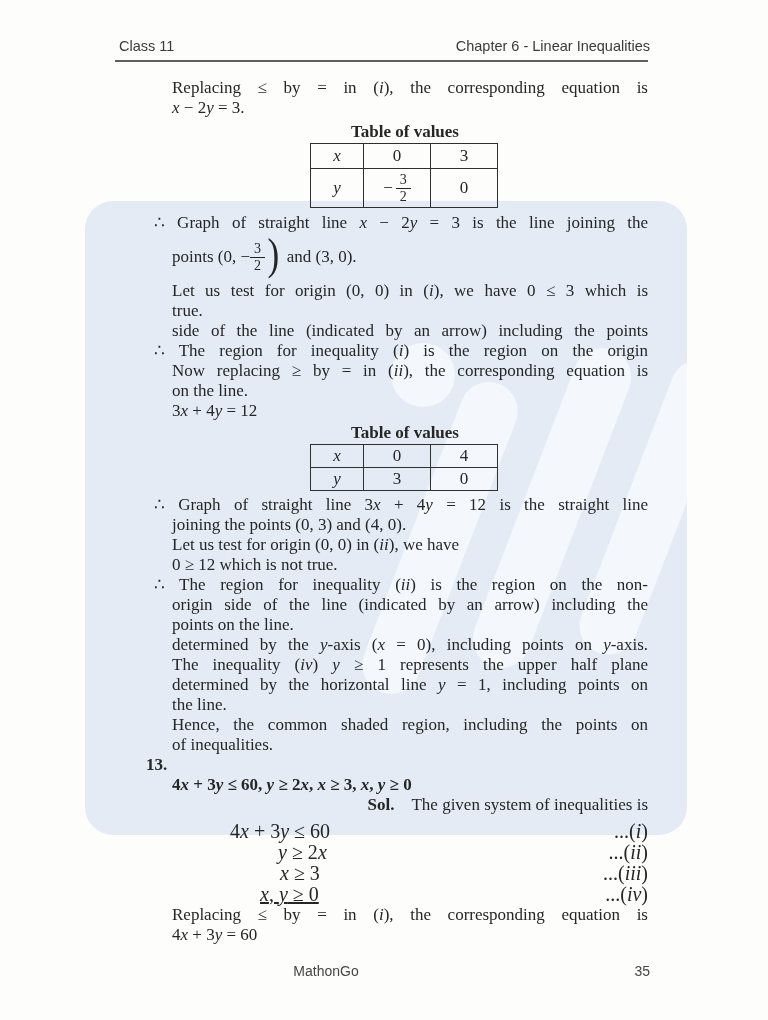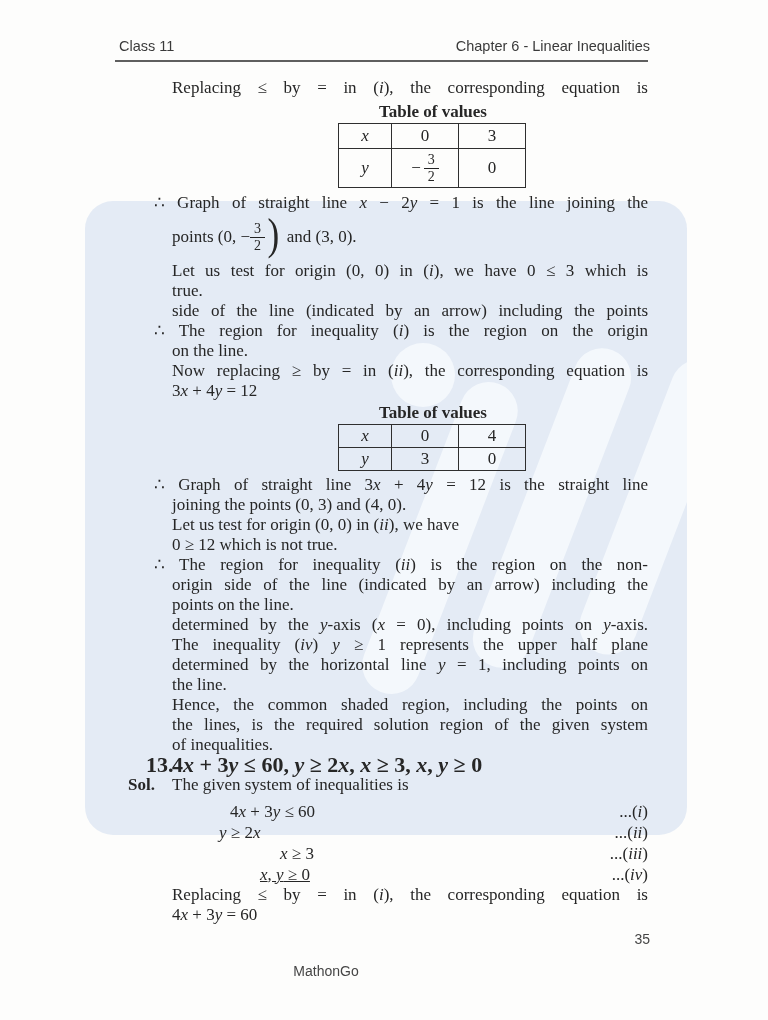--- a/index.html
+++ b/index.html
@@ -23,78 +23,79 @@
   .wm-s2{left:438px;top:138px;width:58px;height:338px;}
   .wm-s3{left:540px;top:150px;width:58px;height:312px;}
   .wm-dot{position:absolute;left:306px;top:142px;width:64px;height:64px;border-radius:50%;background:#f4f8fc;}
   
   .content{position:absolute;left:172px;top:78px;width:476px;z-index:1;}
   .bodyline{font-size:17px;line-height:20px;white-space:nowrap;}
   .bodyline.j{white-space:normal;text-align:justify;text-align-last:justify;}
   .bodyline.hang{margin-left:-18px;}
   .sg-i{font-style:italic;}
   
-  .tablewrap{width:190px;margin-left:118px;text-align:center;padding-left:48px;}
+  .tablewrap{width:190px;margin-left:90px;text-align:center;padding-left:48px;}
   .tw1{margin-top:4px;}
   .tw2{margin-top:2px;}
   .tbl-title{font-size:17px;font-weight:bold;line-height:20px;}
   table.vals{border-collapse:collapse;margin-top:1px;width:188px;}
   table.vals td{border:1.4px solid #2f2f2f;text-align:center;font-size:17px;padding:0;}
   table.vals td.lbl{width:52px;font-style:italic;}
   table.vals td.c{width:66px;}
   .t1r1 td{height:24px;}
   .t1r2 td{height:38px;}
   .t2r td{height:22px;}
   
   .frac{display:inline-flex;flex-direction:column;align-items:center;
     font-size:14px;line-height:1.1;vertical-align:middle;}
   .frac .num{border-bottom:1.3px solid #222;padding:0 4px;}
   .cellfrac{display:inline-flex;align-items:center;gap:3px;}
   .fracline{height:48px;display:flex;align-items:center;font-size:17px;}
   .bigparen{font-size:44px;line-height:0.85;font-weight:400;transform:scaleX(0.8);
     display:inline-block;margin-left:1px;margin-top:-4px;}
   .fl-post{margin-left:6px;}
   
-  .qrow{display:flex;font-size:22px;line-height:20px;}
+  .qrow{display:flex;font-size:17px;line-height:20px;flex-direction:column;}
   .qnum{width:26px;margin-left:-26px;font-weight:bold;}
   .qstmt{font-weight:bold;}
-  .solrow{display:flex;font-size:17px;line-height:20px;}
+  .solrow{display:flex;font-size:17px;line-height:20px;justify-content:flex-end;}
   .sollbl{width:44px;margin-left:-44px;font-weight:bold;}
   
   .eqblock{margin-top:6px;}
-  .eqrow{position:relative;font-size:17px;line-height:21px;height:21px;}
+  .eqrow{position:relative;font-size:20px;line-height:21px;height:21px;}
   .eq-0 .eqtext{margin-left:58px;}
-  .eq-1 .eqtext{margin-left:47px;}
+  .eq-1 .eqtext{margin-left:106px;}
   .eq-2 .eqtext{margin-left:108px;margin-top:45px;}
   .eq-3 .eqtext{margin-left:88px;text-decoration:underline;}
   .eqlabel{position:absolute;right:0;top:0;}
   
   .ftr-brand{position:absolute;left:0;top:963px;width:652px;text-align:center;
     font-family:"Liberation Sans",sans-serif;font-size:14px;color:#454545;}
-  .ftr-page{position:absolute;right:118px;top:931px;
+  .ftr-page{position:absolute;right:118px;top:963px;
     font-family:"Liberation Sans",sans-serif;font-size:14px;color:#454545;} .mt3{margin-top:4px;} .mt5{margin-top:5px;}
 </style>
 </head>
 <body>
 
 <div class="hdr-left">Class 11</div>
 <div class="hdr-right">Chapter 6 - Linear Inequalities</div>
 <div class="hdr-rule"></div>
 
 <div class="wm-panel">
   <div class="wm-dot"></div>
   <div class="wm-stroke wm-s1"></div>
   <div class="wm-stroke wm-s2"></div>
   <div class="wm-stroke wm-s3"></div>
 </div>
 
 <div class="content">
 
   <div>
       <div class="bodyline j"><span>Replacing ≤ by = in (</span><span class="sg-i">i</span><span>), the corresponding equation is</span></div>
+      <div class="bodyline"><span class="sg-i">x</span><span> − 2</span><span class="sg-i">y</span><span> = 3.</span></div>
     </div>
 
   <div class="tablewrap tw1">
     <div class="tbl-title">Table of values</div>
     <table class="vals">
       <tbody>
           <tr class="t1r1">
         <td class="lbl">x</td>
         <td class="c">0</td>
         <td class="c">3</td>
@@ -110,40 +111,40 @@
             </span>
           </span>
         </td>
         <td class="c">0</td>
       </tr>
     </tbody>
       </table>
   </div>
 
   <div class="mt5">
-      <div class="bodyline j hang"><span>∴ Graph of straight line </span><span class="sg-i">x</span><span> − 2</span><span class="sg-i">y</span><span> = 1 is the line joining the</span></div>
+      <div class="bodyline j hang"><span>∴ Graph of straight line </span><span class="sg-i">x</span><span> − 2</span><span class="sg-i">y</span><span> = 3 is the line joining the</span></div>
     </div>
 
   <div class="fracline">
     <span>points (0, − </span>
     <span class="frac">
       <span class="num">3</span>
       <span class="den">2</span>
     </span>
     <span class="bigparen">)</span>
     <span class="fl-post"> and (3, 0).</span>
   </div>
 
   <div>
       <div class="bodyline j"><span>Let us test for origin (0, 0) in (</span><span class="sg-i">i</span><span>), we have 0 ≤ 3 which is</span></div>
       <div class="bodyline"><span>true.</span></div>
       <div class="bodyline j"><span>side of the line (indicated by an arrow) including the points</span></div>
       <div class="bodyline j hang"><span>∴ The region for inequality (</span><span class="sg-i">i</span><span>) is the region on the origin</span></div>
+      <div class="bodyline j"><span>Now replacing ≥ by = in (</span><span class="sg-i">ii</span><span>), the corresponding equation is</span></div>
       <div class="bodyline"><span>on the line.</span></div>
-      <div class="bodyline j"><span>Now replacing ≥ by = in (</span><span class="sg-i">ii</span><span>), the corresponding equation is</span></div>
       <div class="bodyline"><span>3</span><span class="sg-i">x</span><span> + 4</span><span class="sg-i">y</span><span> = 12</span></div>
     </div>
 
   <div class="tablewrap tw2">
     <div class="tbl-title">Table of values</div>
     <table class="vals">
       <tbody>
           <tr class="t2r">
         <td class="lbl">x</td>
         <td class="c">0</td>
@@ -164,21 +165,20 @@
       <div class="bodyline"><span>Let us test for origin (0, 0) in (</span><span class="sg-i">ii</span><span>), we have</span></div>
       <div class="bodyline"><span>0 ≥ 12 which is not true.</span></div>
       <div class="bodyline j hang"><span>∴ The region for inequality (</span><span class="sg-i">ii</span><span>) is the region on the non-</span></div>
       <div class="bodyline j"><span>origin side of the line (indicated by an arrow) including the</span></div>
       <div class="bodyline"><span>points on the line.</span></div>
       <div class="bodyline j"><span>determined by the </span><span class="sg-i">y</span><span>-axis (</span><span class="sg-i">x</span><span> = 0), including points on </span><span class="sg-i">y</span><span>-axis.</span></div>
       <div class="bodyline j"><span>The inequality (</span><span class="sg-i">iv</span><span>) </span><span class="sg-i">y</span><span> ≥ 1 represents the upper half plane</span></div>
       <div class="bodyline j"><span>determined by the horizontal line </span><span class="sg-i">y</span><span> = 1, including points on</span></div>
       <div class="bodyline"><span>the line.</span></div>
       <div class="bodyline j"><span>Hence, the common shaded region, including the points on</span></div>
-      <div class="bodyline j"><span>the lines, is the required solution region of the given system</span></div>
       <div class="bodyline"><span>of inequalities.</span></div>
     </div>
 
   <div class="qrow">
     <span class="qnum">13.</span>
     <span class="qstmt"><span>4</span><span class="sg-i">x</span><span> + 3</span><span class="sg-i">y</span><span> ≤ 60, </span><span class="sg-i">y</span><span> ≥ 2</span><span class="sg-i">x</span><span>, </span><span class="sg-i">x</span><span> ≥ 3, </span><span class="sg-i">x</span><span>, </span><span class="sg-i">y</span><span> ≥ 0</span></span>
   </div>
 
   <div class="solrow">
     <span class="sollbl">Sol.</span>

